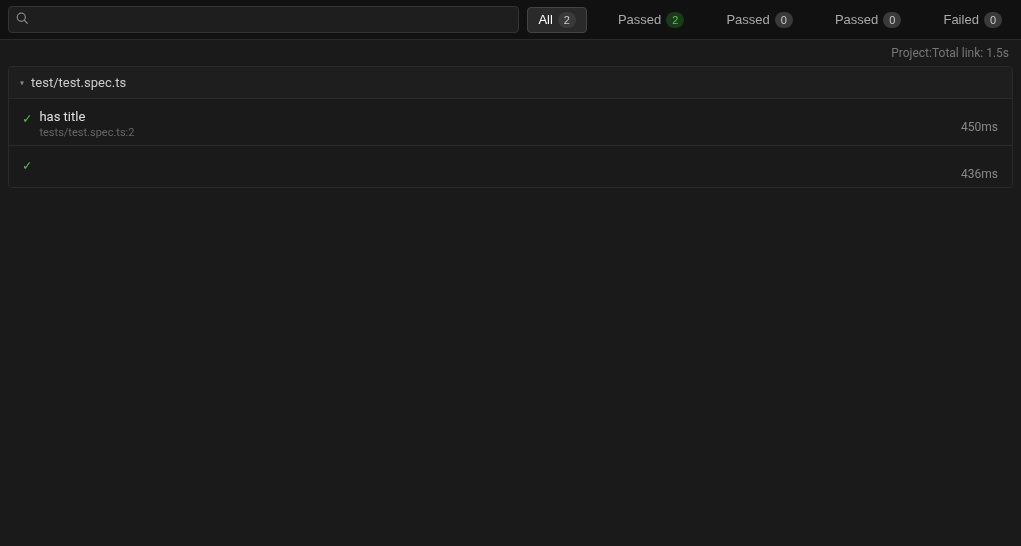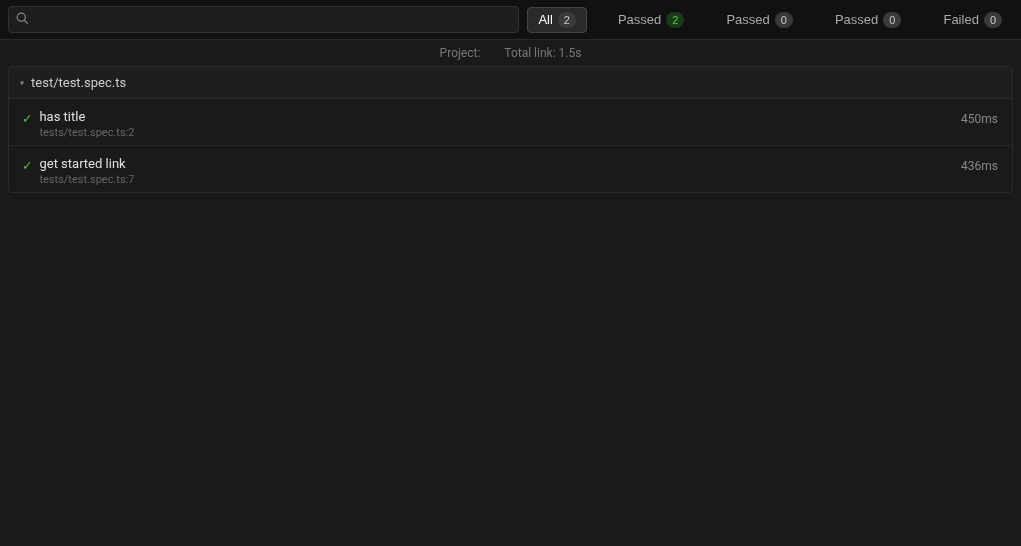--- a/index.html
+++ b/index.html
@@ -91,26 +91,25 @@
       color: #ccc;
     }
 
     .filter-tab.passed .badge {
       background-color: #1a3a1a;
       color: #4ec94e;
     }
 
     .project-bar {
       display: flex;
-      justify-content: center;
+      justify-content: flex-end;
       align-items: center;
       padding: 6px 12px;
       color: #777;
       font-size: 12px;
-      gap: 24px;
     }
 
     .test-list {
       padding: 0 8px;
     }
 
     .spec-group {
       border: 1px solid #2a2a2a;
       border-radius: 4px;
       overflow: hidden;
@@ -167,21 +166,21 @@
 
     .test-path {
       color: #666;
       font-size: 11px;
     }
 
     .test-duration {
       color: #888;
       font-size: 12px;
       white-space: nowrap;
-      margin-top: 3px;
+      margin-top: 11px;
     }
 
     .main-content {
       padding: 0;
     }
   </style>
 </head>
 <body>
 
 <div class="top-bar">
@@ -239,22 +238,18 @@
             <span class="test-name">has title</span>
             <span class="test-path">tests/test.spec.ts:2</span>
           </div>
         </div>
         <span class="test-duration">450ms</span>
       </div>
 
       <div class="test-item">
         <div class="test-item-left">
           <span class="check-icon">✓</span>
-          <div class="test-info">
-            <span class="test-name">get started link</span>
-            <span class="test-path">tests/test.spec.ts:7</span>
-          </div>
         </div>
         <span class="test-duration">436ms</span>
       </div>
     </div>
   </div>
 </div>
 
 </body></html>

